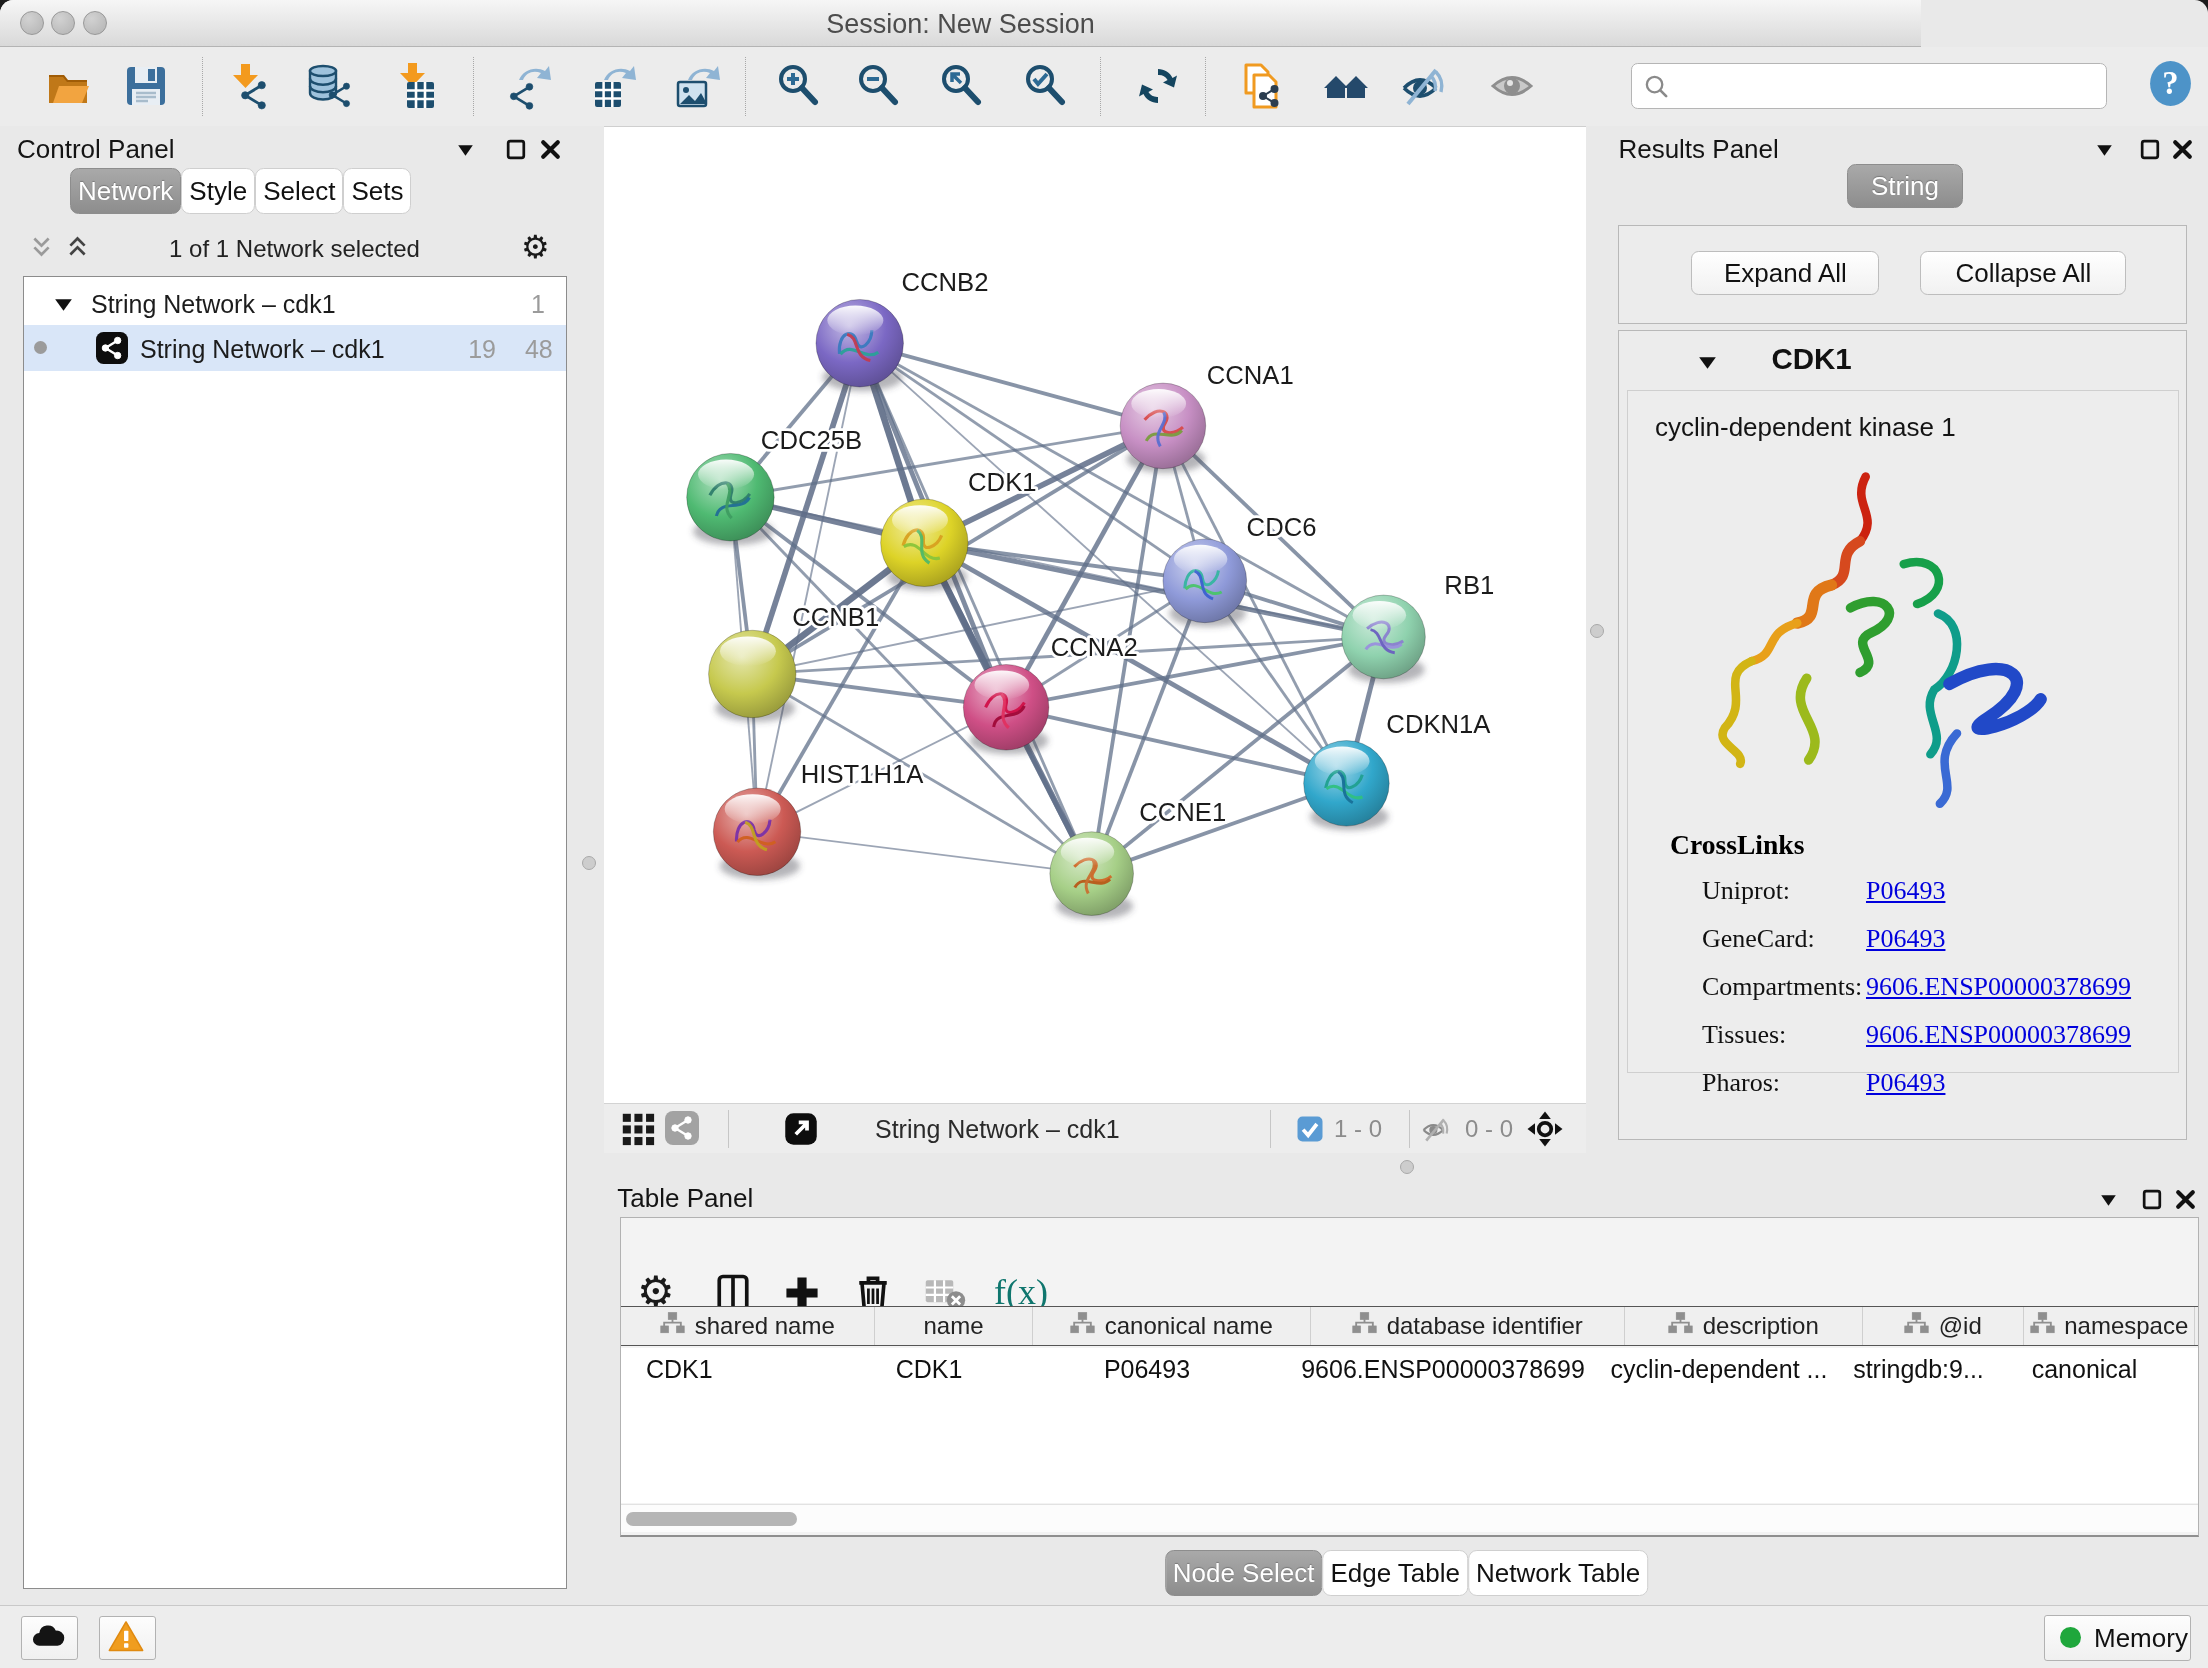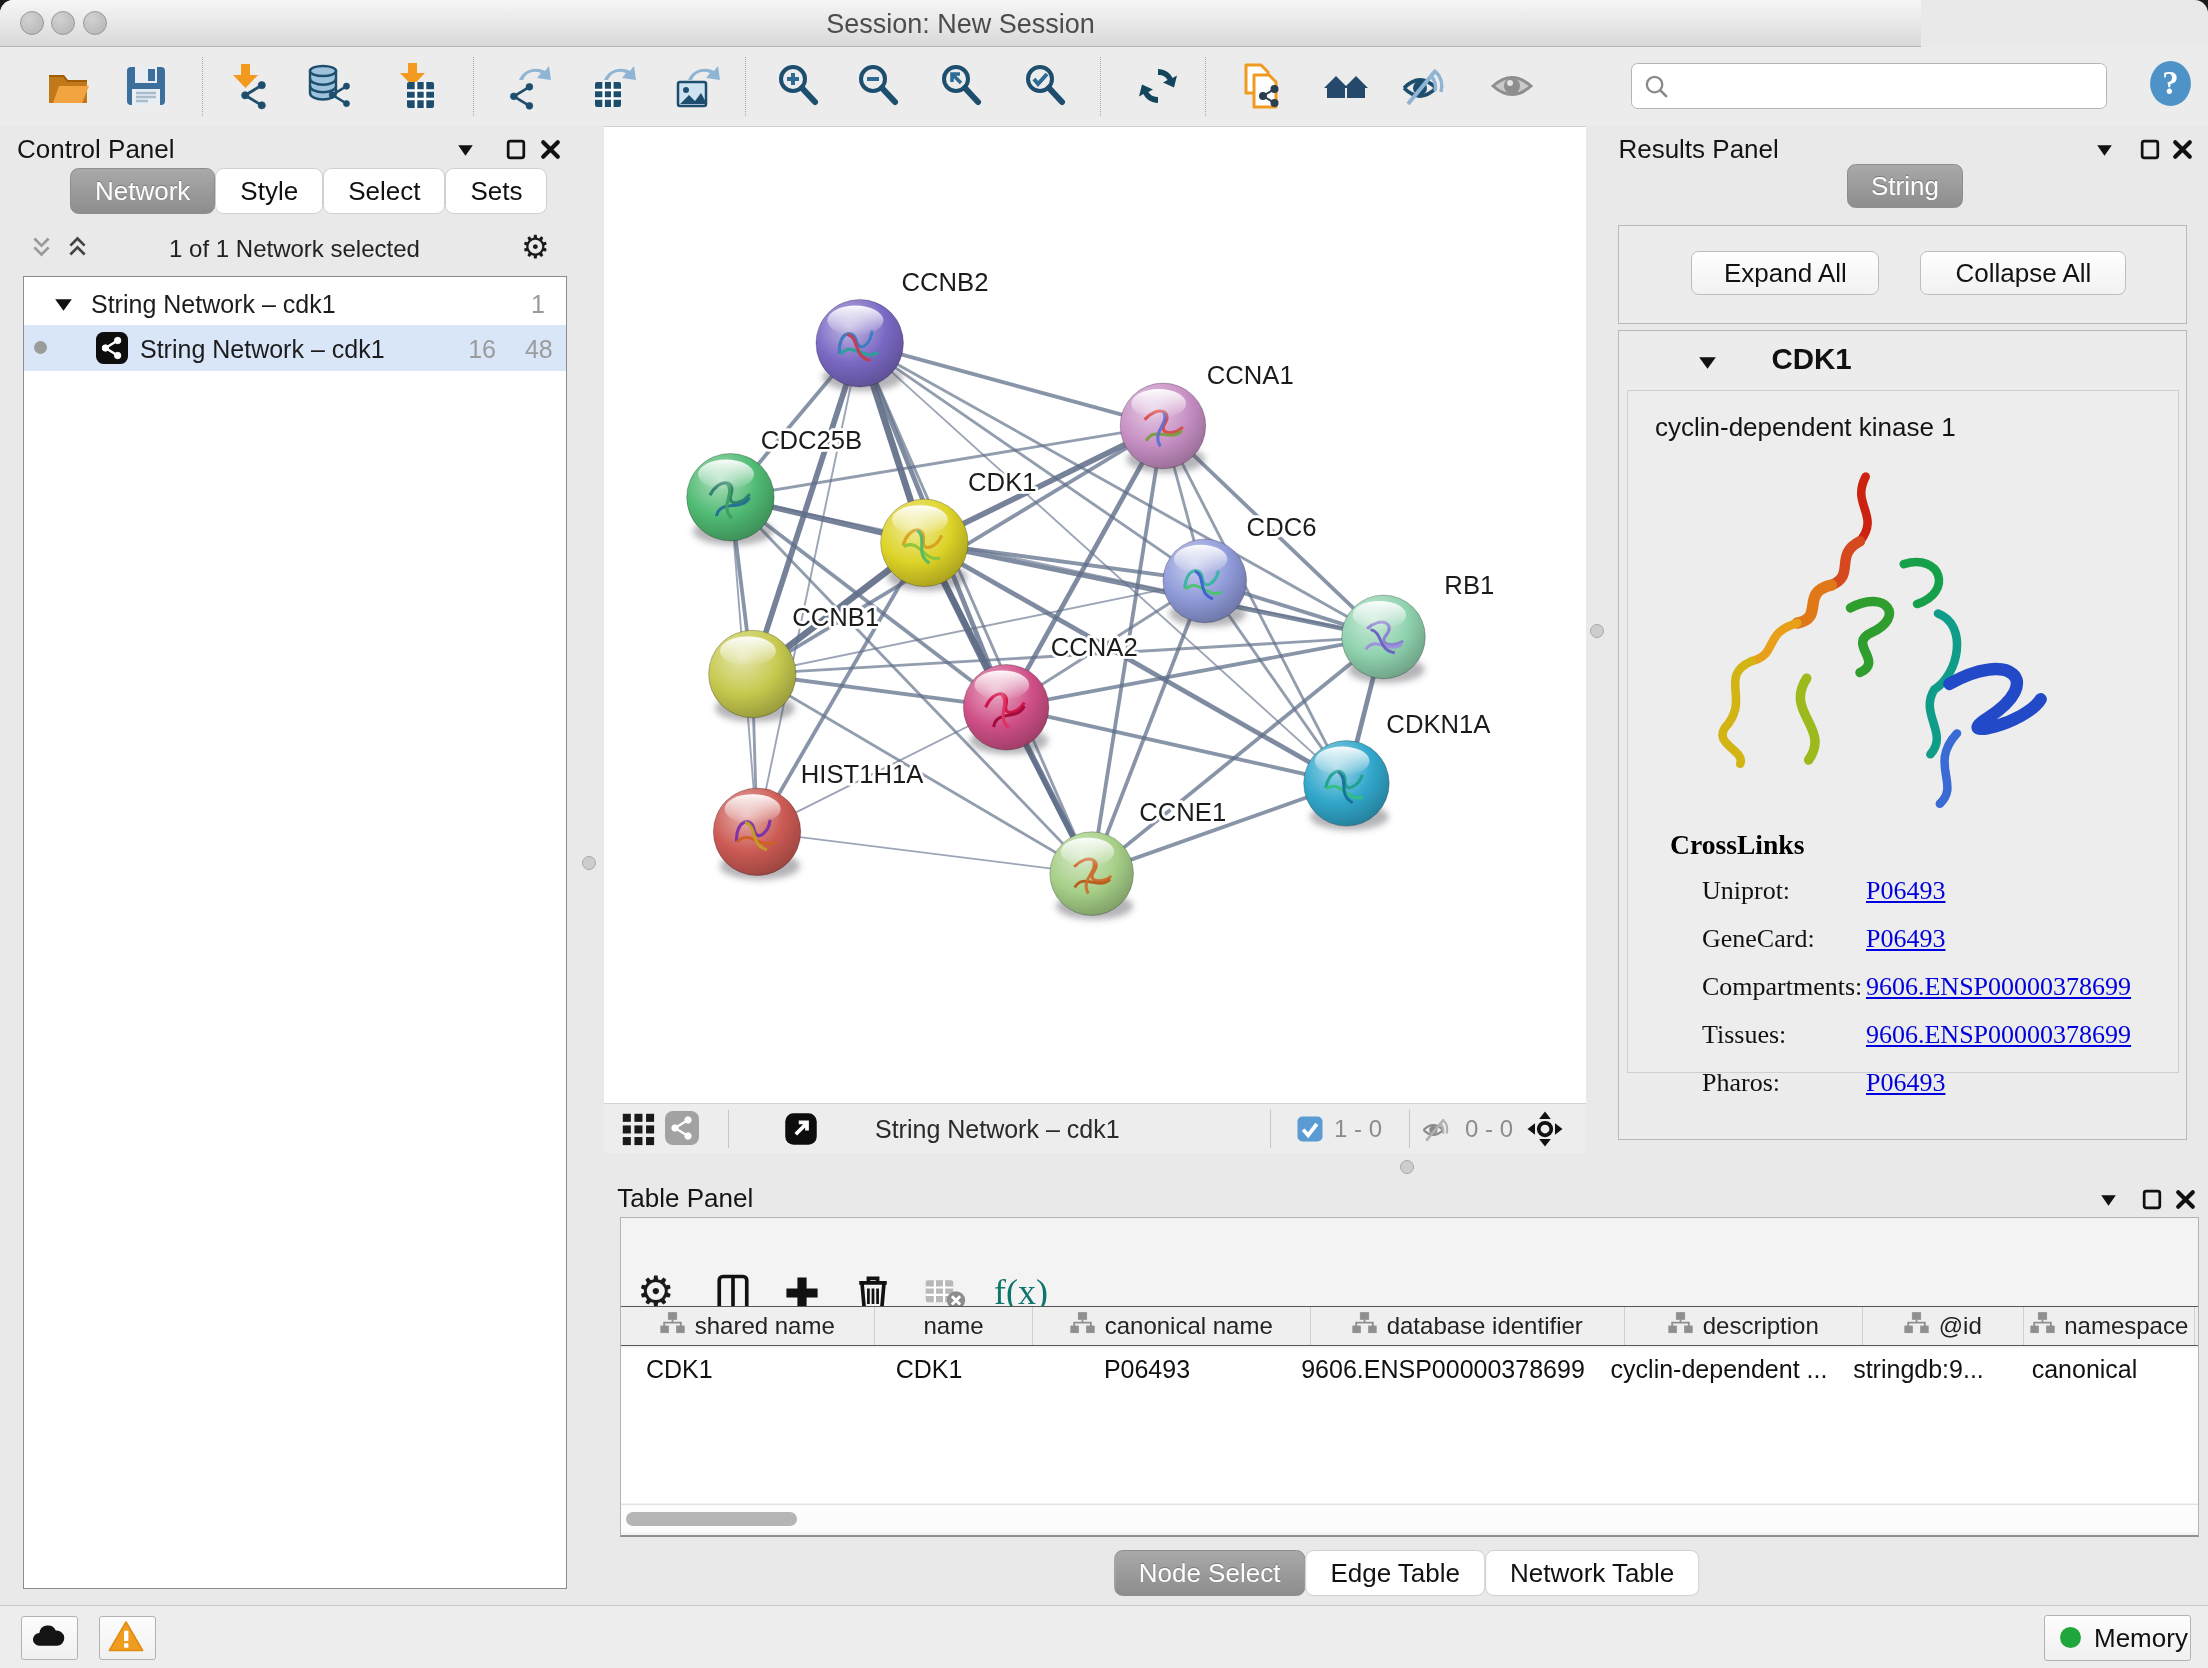--- a/index.html
+++ b/index.html
@@ -18,21 +18,21 @@
   #searchbox{position:absolute;left:1631px;top:16px;width:474px;height:44px;background:#fff;border:1.9px solid #b5b5b5;border-radius:6.7px;}
   #searchbox svg{position:absolute;left:11.4px;top:8.6px;width:27px;height:27px;}
   #searchbox input{position:absolute;left:48px;top:2.9px;width:409px;height:34px;border:none;outline:none;font-size:25px;font-family:"Liberation Sans",sans-serif;background:transparent;}
   #helpbtn{position:absolute;left:2146px;top:11.4px;width:49px;height:51px;cursor:pointer;}
   
   .ph-title{font-size:26px;color:#141414;}
   .ph-btn{position:absolute;width:25px;height:25px;cursor:pointer;}
   .ph-btn svg{width:25px;height:25px;}
   
   .tabrow{display:flex;gap:0;}
-  .tab{height:44px;line-height:44px;padding:0 24px;font-size:26px;color:#111;background:#fff;border:1px solid #cfcfcf;border-radius:8.6px;text-align:center;cursor:pointer;}
+  .tab{height:44px;line-height:44px;padding:0 7px;font-size:26px;color:#111;background:#fff;border:1px solid #cfcfcf;border-radius:8.6px;text-align:center;cursor:pointer;}
   .tab.active{background:linear-gradient(#a9a9a9,#8d8d8d);color:#fff;border:1px solid #8d8d8d;text-shadow:0 -1px 1px rgba(0,0,0,.25);}
   
   #controlpanel{position:absolute;left:0;top:126px;width:571px;height:1480px;background:#e9e9e9;}
   #listbox{position:absolute;left:23px;top:150px;width:542px;height:1311px;background:#fff;border:1.9px solid #8c8c8c;}
   .treerow{position:absolute;left:0;width:100%;height:42px;}
   .treerow.sel{background:#d9e6f8;}
   .rowtxt{font-size:25px;color:#1c1c1c;}
   .rownum{font-size:25px;color:#9b9b9b;}
   
   #canvas{position:absolute;left:604px;top:126px;width:982px;height:978px;background:#ffffff;border-top:1px solid #cfcfcf;}
@@ -265,21 +265,21 @@
         <span class="abs" style="left:72px;top:6.7px;width:32px;height:32px"><svg viewBox="0 0 34 34" width="32" height="32">
               <rect width="34" height="34" rx="8" fill="#0d0d0d"></rect>
               <g stroke="#fff" fill="#fff">
                 <circle cx="23" cy="9" r="3.4"></circle>
                 <circle cx="10" cy="17" r="3.4"></circle>
                 <circle cx="23" cy="25" r="3.4"></circle>
                 <path d="M10 17L23 9M10 17l13 8" stroke-width="2.6" fill="none"></path>
               </g>
             </svg></span>
         <span class="rowtxt abs" style="left:116px;top:9.5px">String Network – cdk1</span>
-        <span class="rownum abs" style="right:70px;top:9.5px">16</span>
+        <span class="rownum abs" style="right:70px;top:9.5px">19</span>
         <span class="rownum abs" style="right:13.3px;top:9.5px">48</span>
       </div>
     </div>
   </div>
 
   <div class="abs" style="left:571px;top:126px;width:33px;height:1480px;background:#e9e9e9">
     <span class="divdot" style="left:10.5px;top:730px"></span>
   </div>
 
   <div id="canvas">

